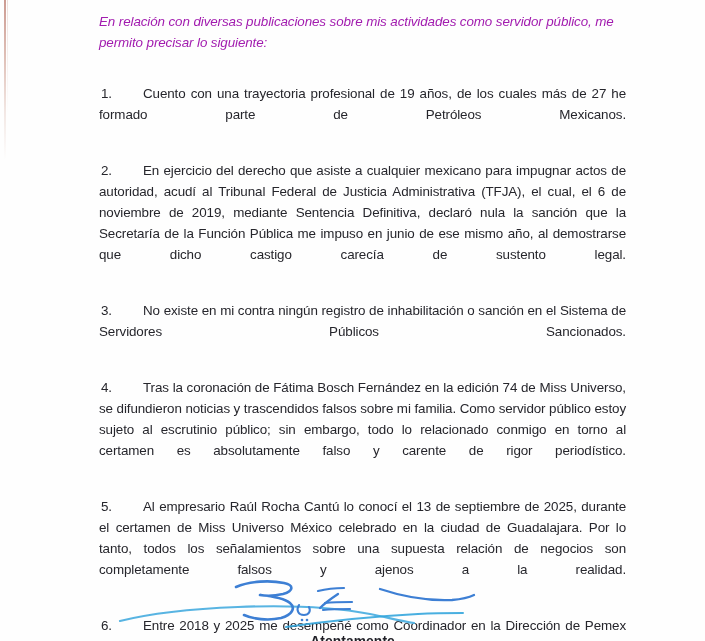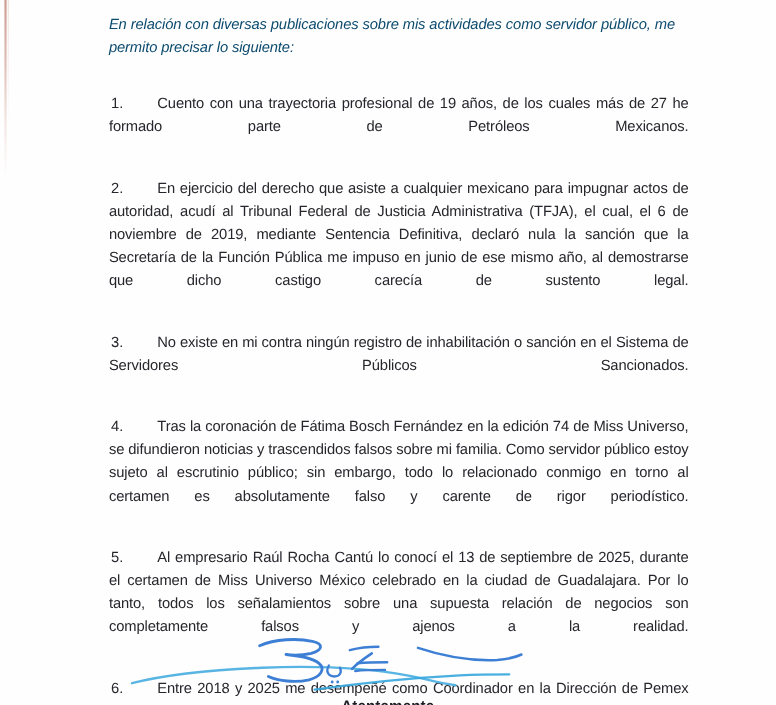--- a/index.html
+++ b/index.html
@@ -49,21 +49,21 @@
   }
 
   .intro {
     font-style: italic;
     font-size: 13.4px;
     line-height: 21px;
     text-align: left;
     margin: 0;
     padding-top: 11px;
     letter-spacing: -0.1px;
-    color: #0c4a6e;
+    color: #a21caf;
   }
 
   .items {
     margin: 0;
     padding: 0;
     list-style: none;
   }
 
   .item {
     position: relative;

